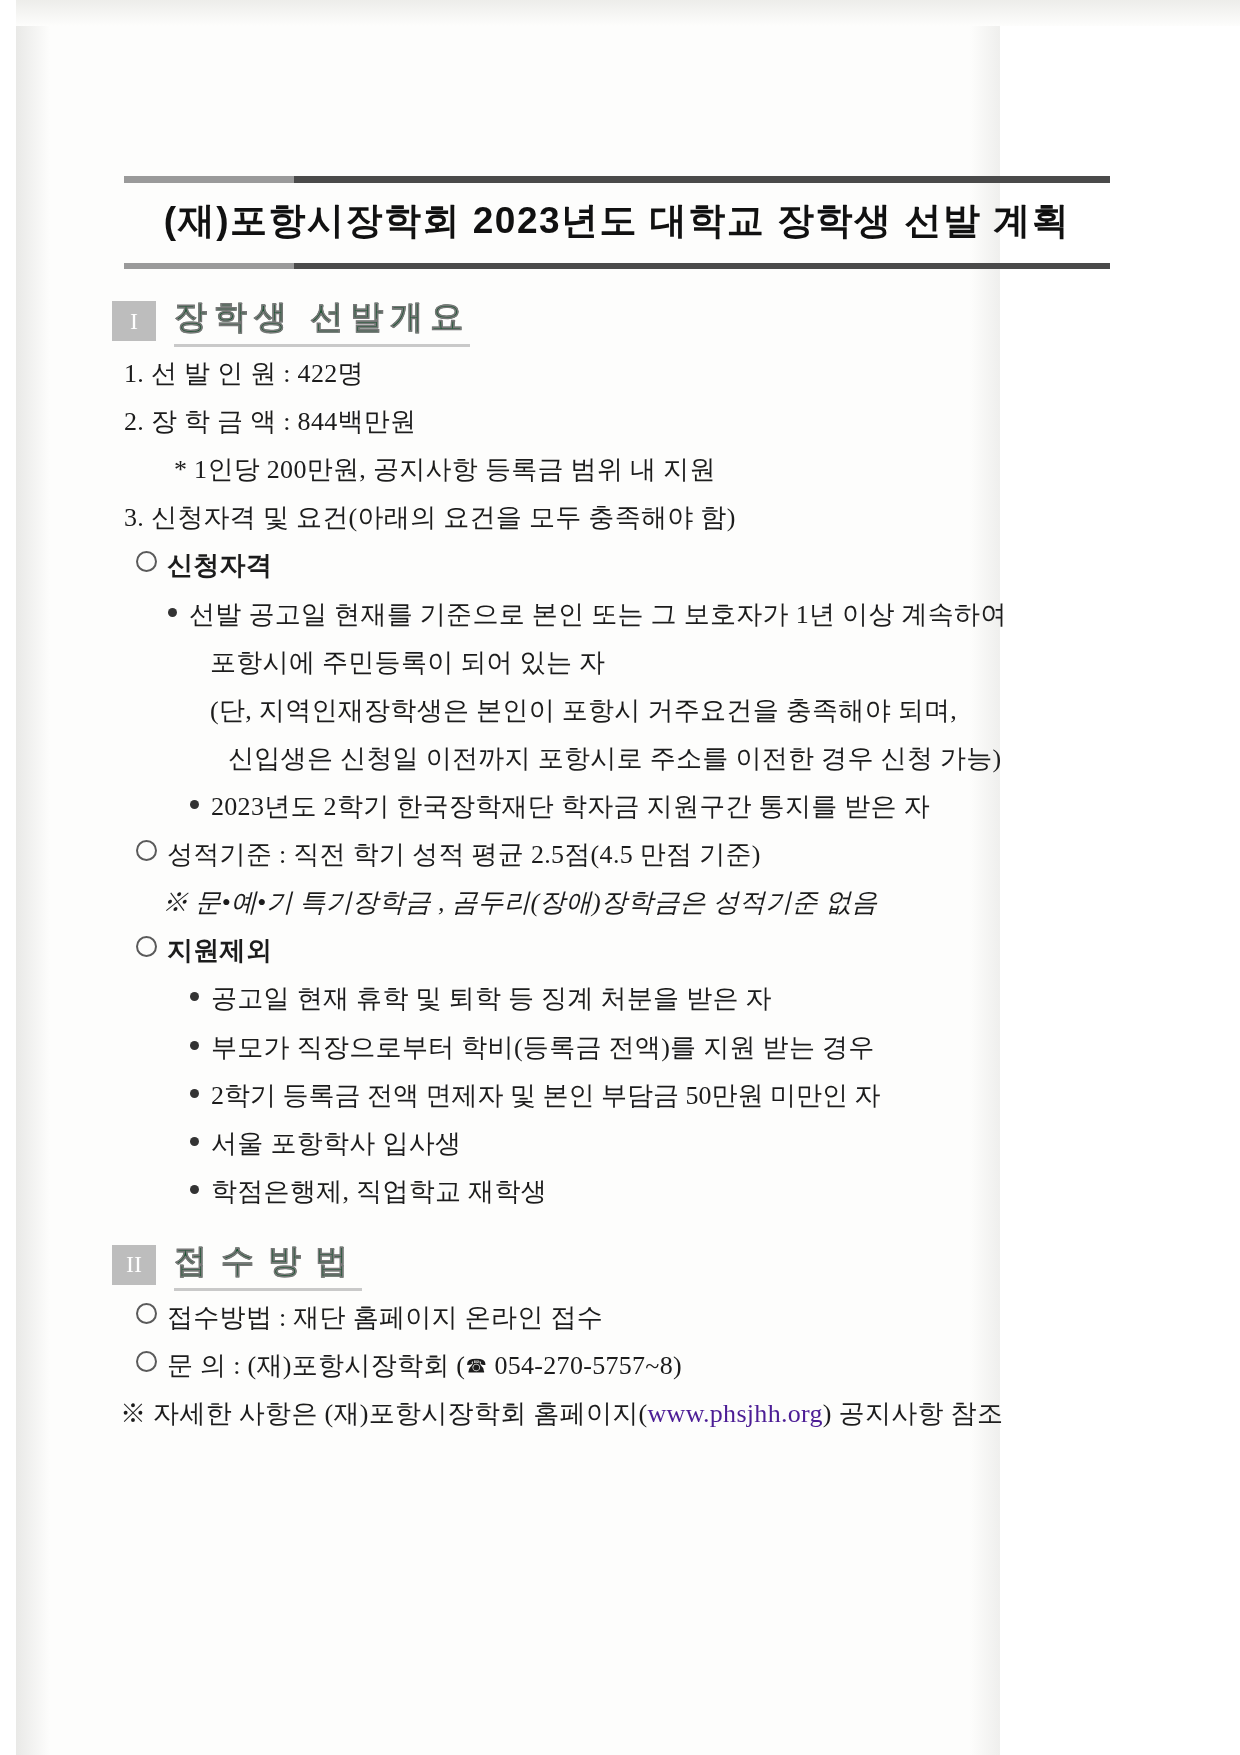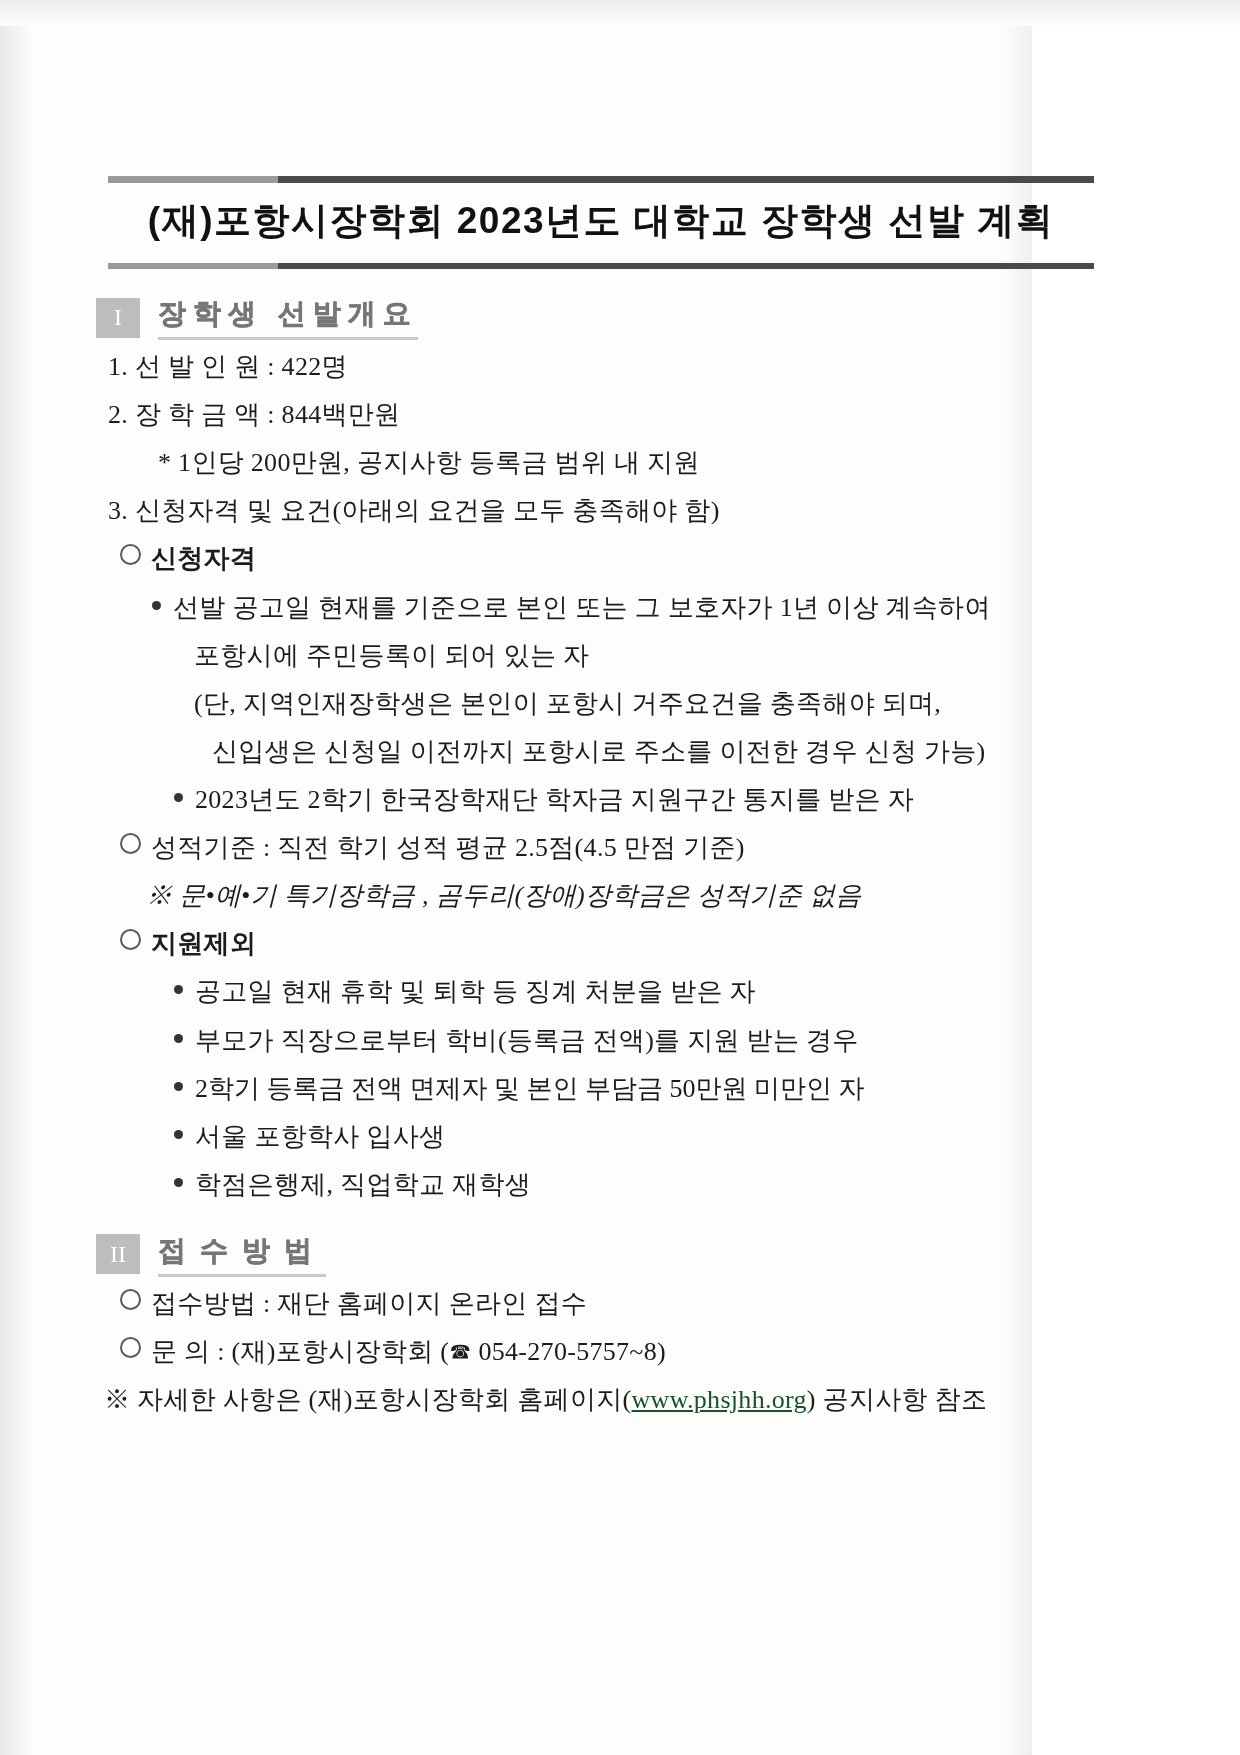--- a/index.html
+++ b/index.html
@@ -10,25 +10,24 @@
   body {
     width: 1240px;
     height: 1755px;
     font-family: "Liberation Serif", "DejaVu Serif", serif;
     color: #1a1a1a;
     position: relative;
     overflow: hidden;
   }
   .page {
     position: absolute;
-    left: 0; top: 0;
+    left: 16px; top: 0;
     width: 984px;
     height: 1755px;
     background: #fdfdfc;
-    padding-left: 48px;
   }
   
   .scan-edge-left {
     position: absolute; left: 0; top: 0; width: 34px; height: 1755px;
     background: linear-gradient(to right, #e9e9e7, #fdfdfc);
   }
   .scan-edge-right {
     position: absolute; right: 0; top: 0; width: 30px; height: 1755px;
     background: linear-gradient(to left, #efefed, #fdfdfc);
   }
@@ -96,23 +95,23 @@
     font-size: 24px;
     display: flex;
     align-items: center;
     justify-content: center;
     margin-right: 18px;
     flex: none;
   }
   .section-title {
     font-family: "Liberation Sans", "DejaVu Sans", sans-serif;
     font-weight: bold;
-    font-size: 28px;
+    font-size: 33px;
     letter-spacing: 7px;
-    color: #737373;
+    color: #14532d;
     -webkit-text-stroke: 0.6px #777;
     padding-bottom: 4px;
     border-bottom: 3px solid #c9c9c9;
     flex: none;
   }
   .section-head.sec2 { }
   .section-head.sec2 .section-title { letter-spacing: 14px; }
 
   
   .line {
@@ -144,22 +143,21 @@
   }
   .dot-mark {
     display: inline-block;
     width: 9px; height: 9px;
     background: #333;
     border-radius: 50%;
     margin-right: 12px;
     vertical-align: 6px;
   }
   .link {
-    text-decoration: underline;
-    color: #14532d;
+    color: #4c1d95;
   }
   .phone-icon {
     display: inline-block;
     font-size: 22px;
     vertical-align: 1px;
   }
   .tight { letter-spacing: 0px; }
 </style>
 </head>
 <body>

